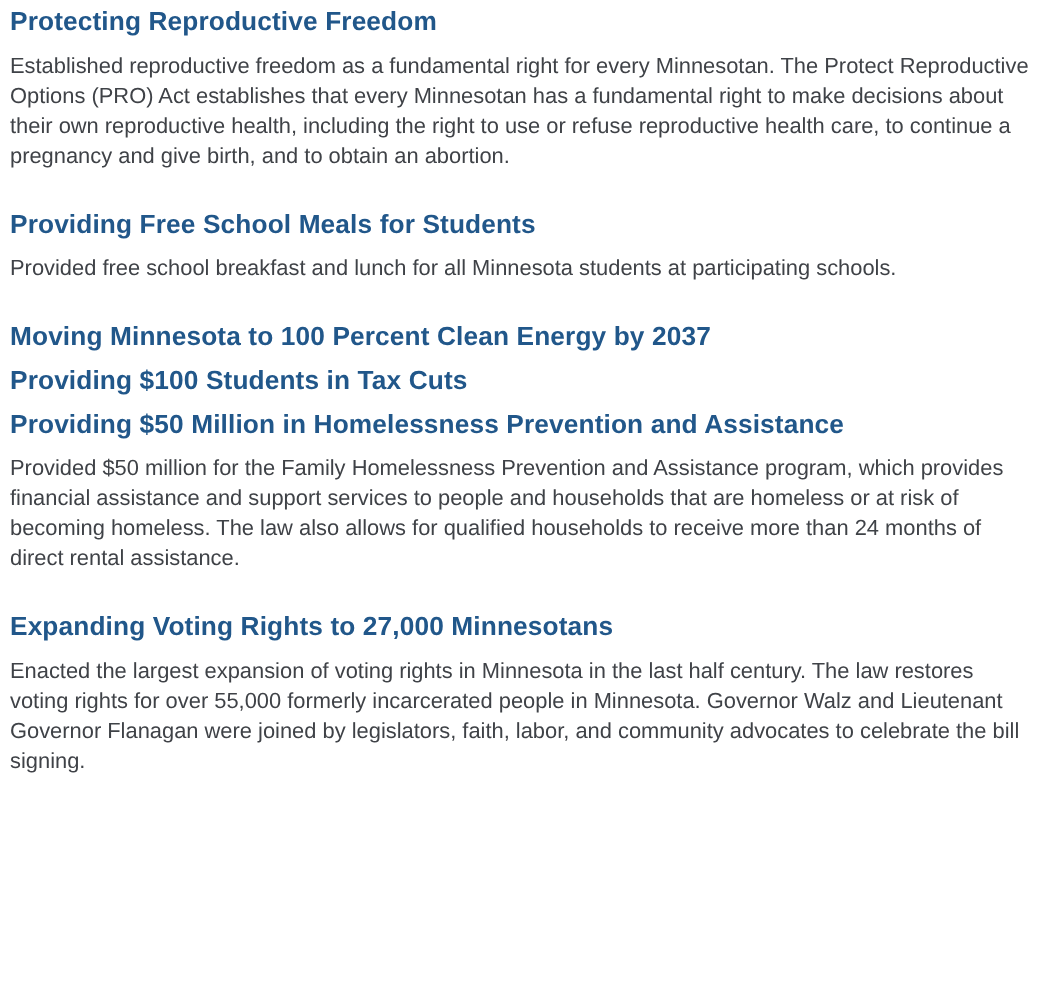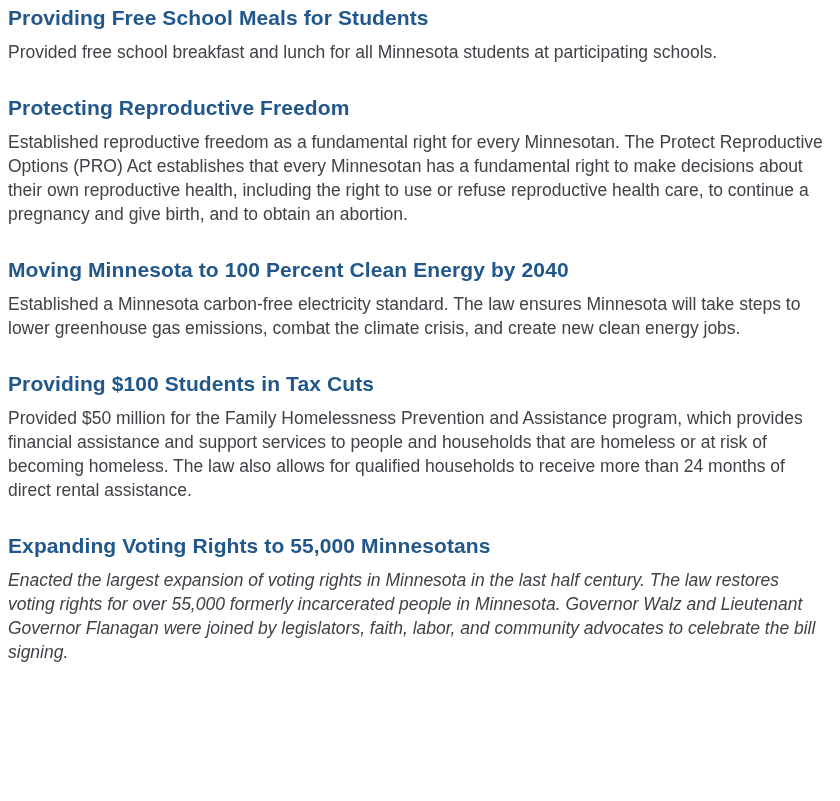--- a/index.html
+++ b/index.html
@@ -34,49 +34,48 @@
   .policy-section p {
     margin: 0 0 31px 0;
     max-width: 822px;
     font-size: 17.5px;
     line-height: 24px;
     font-weight: 400;
     color: #3f4247;
   }
   .policy-section:last-child p {
     margin-bottom: 16px;
-    font-style: italic;
   }
 </style>
 </head>
 <body>
 
 <div class="page">
 
   <section class="policy-section">
+    <h2>Protecting Reproductive Freedom</h2>
+    <p>Established reproductive freedom as a fundamental right for every Minnesotan. The Protect Reproductive Options (PRO) Act establishes that every Minnesotan has a fundamental right to make decisions about their own reproductive health, including the right to use or refuse reproductive health care, to continue a pregnancy and give birth, and to obtain an abortion.</p>
+  </section>
+
+  <section class="policy-section">
     <h2>Providing Free School Meals for Students</h2>
     <p>Provided free school breakfast and lunch for all Minnesota students at participating schools.</p>
   </section>
 
   <section class="policy-section">
-    <h2>Protecting Reproductive Freedom</h2>
-    <p>Established reproductive freedom as a fundamental right for every Minnesotan. The Protect Reproductive Options (PRO) Act establishes that every Minnesotan has a fundamental right to make decisions about their own reproductive health, including the right to use or refuse reproductive health care, to continue a pregnancy and give birth, and to obtain an abortion.</p>
-  </section>
-
-  <section class="policy-section">
-    <h2>Moving Minnesota to 100 Percent Clean Energy by 2040</h2>
-    <p>Established a Minnesota carbon-free electricity standard. The law ensures Minnesota will take steps to lower greenhouse gas emissions, combat the climate crisis, and create new clean energy jobs.</p>
+    <h2>Moving Minnesota to 100 Percent Clean Energy by 2037</h2>
   </section>
 
   <section class="policy-section">
     <h2>Providing $100 Students in Tax Cuts</h2>
   </section>
 
   <section class="policy-section">
+    <h2>Providing $50 Million in Homelessness Prevention and Assistance</h2>
     <p>Provided $50 million for the Family Homelessness Prevention and Assistance program, which provides financial assistance and support services to people and households that are homeless or at risk of becoming homeless. The law also allows for qualified households to receive more than 24 months of direct rental assistance.</p>
   </section>
 
   <section class="policy-section">
-    <h2>Expanding Voting Rights to 55,000 Minnesotans</h2>
+    <h2>Expanding Voting Rights to 27,000 Minnesotans</h2>
     <p>Enacted the largest expansion of voting rights in Minnesota in the last half century. The law restores voting rights for over 55,000 formerly incarcerated people in Minnesota. Governor Walz and Lieutenant Governor Flanagan were joined by legislators, faith, labor, and community advocates to celebrate the bill signing.</p>
   </section>
 
 </div>
 
 </body></html>

